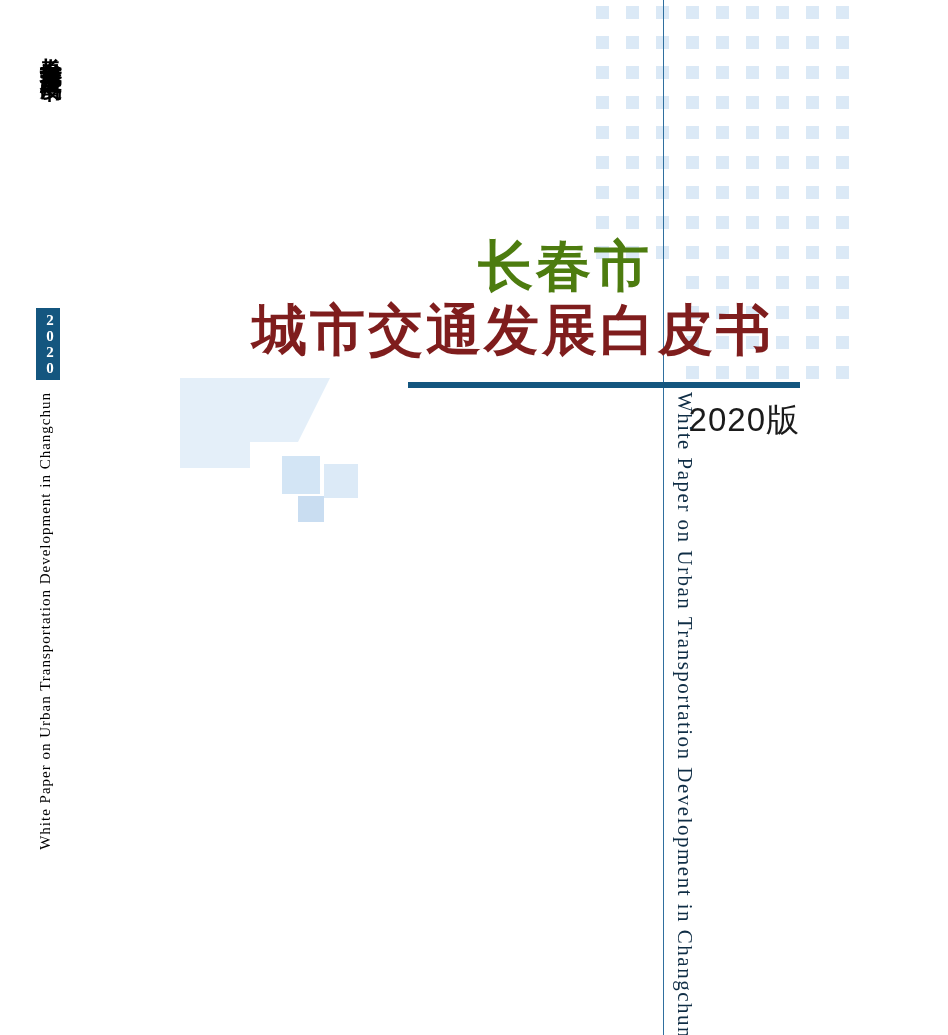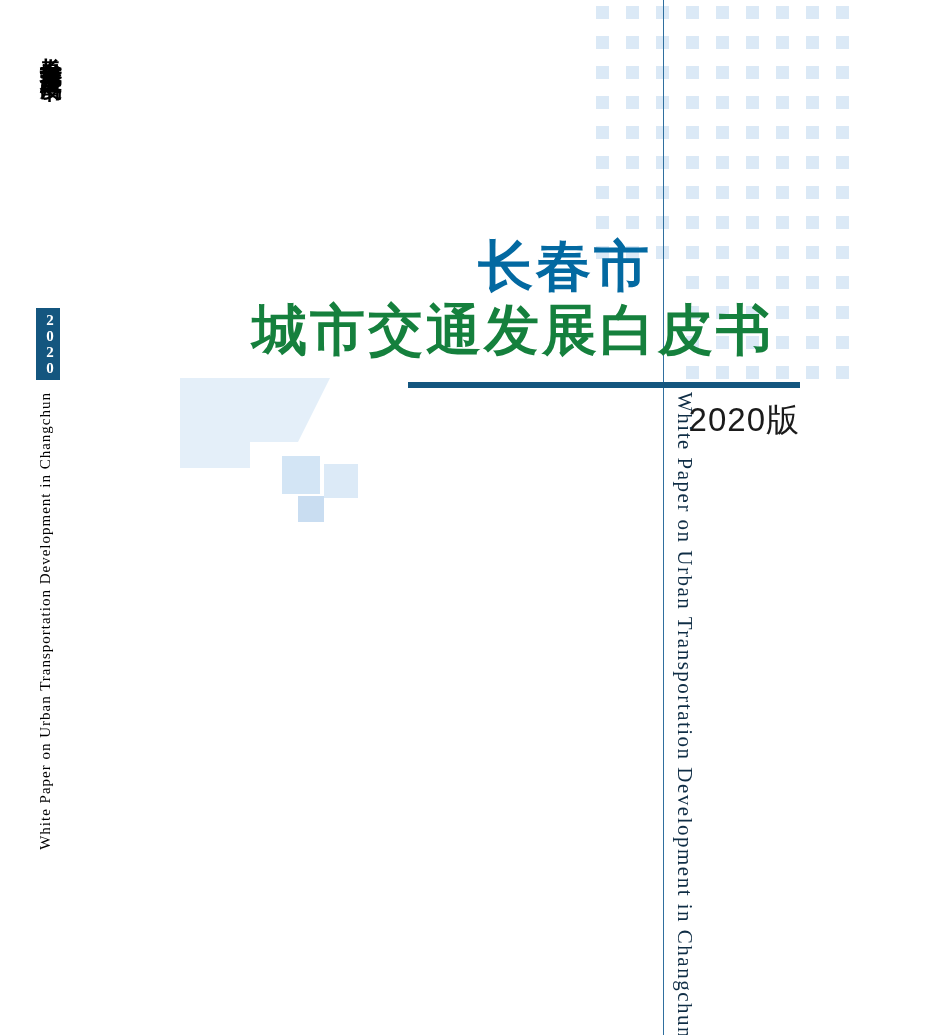--- a/index.html
+++ b/index.html
@@ -105,30 +105,30 @@
     left: 120px;
     top: 236px;
     width: 680px;
     text-align: right;
   }
   .title-line1 {
     font-family: "Liberation Serif", serif;
     font-weight: bold;
     font-size: 55px;
     line-height: 62px;
-    color: #0369a1;
+    color: #4d7c0f;
     letter-spacing: 3px;
     padding-right: 148px;
   }
   .title-line2 {
     font-family: "Liberation Serif", serif;
     font-weight: bold;
     font-size: 55px;
     line-height: 66px;
-    color: #15803d;
+    color: #7f1d1d;
     letter-spacing: 3px;
     padding-right: 26px;
   }
   .rule {
     position: absolute;
     left: 288px;
     top: 146px;
     width: 392px;
     height: 6px;
     background: #14567f;

